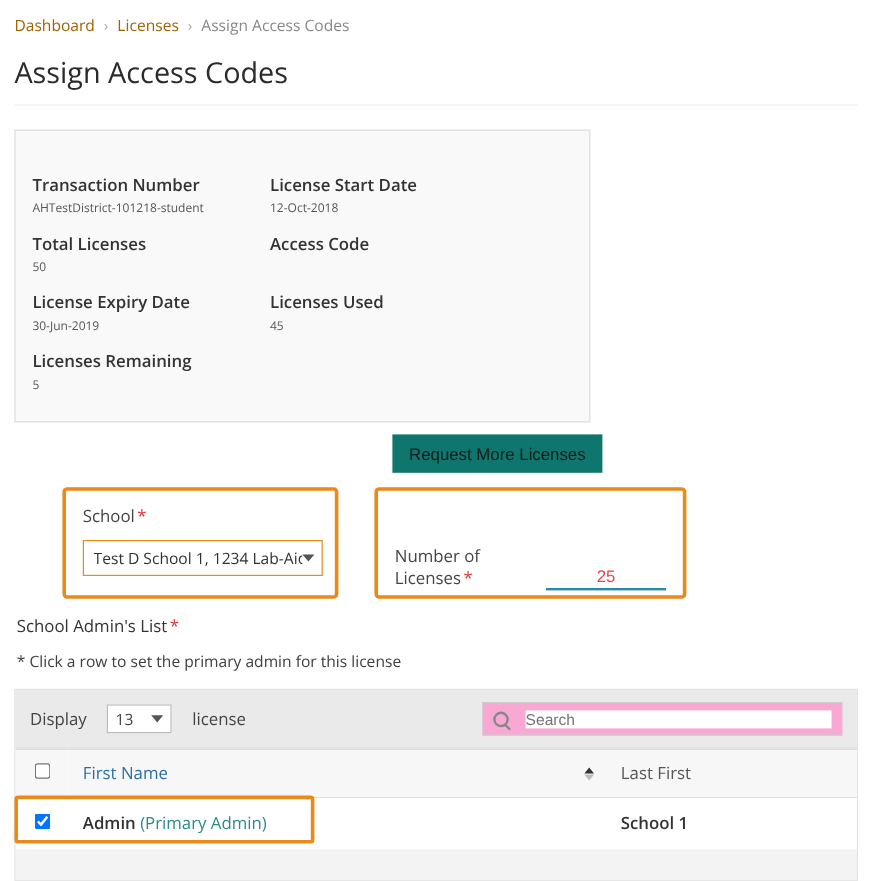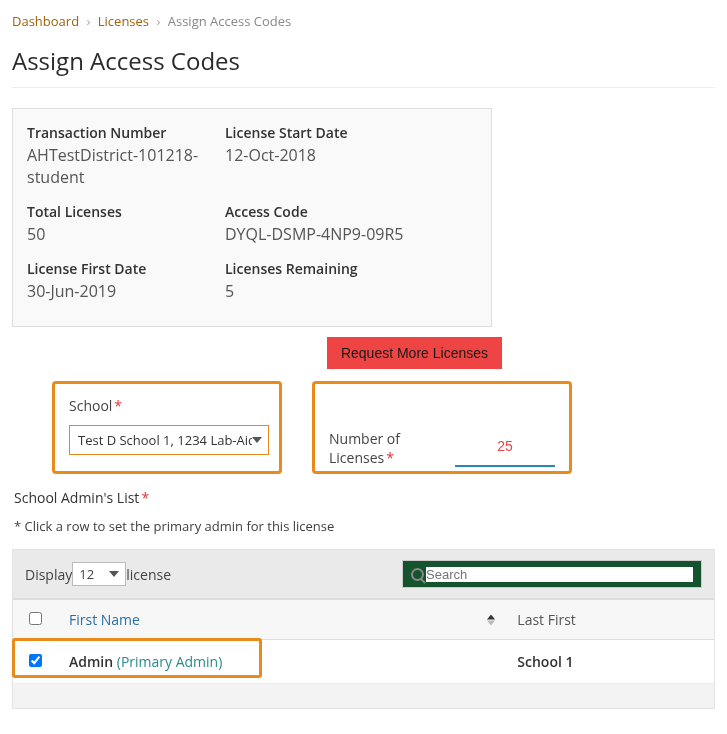--- a/index.html
+++ b/index.html
@@ -33,41 +33,42 @@
 
   .info-card {
     border: 1px solid #ddd;
     background: #f9f9f9;
     padding: 14px 14px 10px 14px;
     width: 480px;
   }
   .info-grid {
     display: flex;
     flex-wrap: wrap;
+    margin-top: 22px;
   }
   .info-item {
     width: 50%;
     padding-bottom: 14px;
   }
   .info-item.left { width: 44%; }
   .info-item.right { width: 56%; }
   .info-label {
     font-weight: 600;
     color: #333;
     font-size: 14px;
   }
   .info-value {
     color: #555;
-    font-size: 16px;
+    font-size: 10px;
     margin-top: 2px;
   }
 
   .btn-yellow {
     display: inline-block;
-    background: #ef4444;
+    background: #0f766e;
     color: #1a1a1a;
     border: none;
     padding: 8px 14px;
     font-size: 14px;
     cursor: pointer;
   }
   .req-wrap {
     width: 490px;
     text-align: right;
     margin-top: 10px;
@@ -105,21 +106,21 @@
     width: 200px;
   }
   .select-text { color:#333; font-size:13px; white-space:nowrap; overflow:hidden; }
   .caret {
     width:0; height:0;
     border-left:5px solid transparent;
     border-right:5px solid transparent;
     border-top:6px solid #555;
   }
 
-  .num-row { display:flex; gap: 18px; width:100%; }
+  .num-row { display:flex; align-items:flex-end; gap: 18px; width:100%; }
   .num-input {
     border:none;
     border-bottom: 2px solid #2b8aa8;
     width: 100px;
     text-align:center;
     font-size:14px;
     color:#ef4444;
     outline:none;
     padding-bottom:2px;
     background:transparent;
@@ -133,41 +134,41 @@
     background: #f3f3f3;
   }
   .list-toolbar {
     display:flex;
     align-items:center;
     justify-content:space-between;
     padding: 10px 12px;
     background:#eaeaea;
     border-bottom:1px solid #ddd;
   }
-  .disp-group { display:flex; align-items:center; gap:0; color:#444; }
+  .disp-group { display:flex; align-items:center; gap:17px; color:#444; }
   .disp-select {
     border:1px solid #bbb;
     background:#fff;
     height:24px;
     width:54px;
     display:flex;
     align-items:center;
     justify-content:space-between;
     padding:0 6px;
     font-size:13px;
   }
   .search-wrap {
     display:flex;
     align-items:center;
-    background:#14532d;
+    background:#f9a8d4;
     border:1px solid #ccc;
     height:28px;
     width:300px;
     padding:0 8px;
-    gap:2px;
+    gap:14px;
     color:#777;
   }
   .search-input {
     border:none; outline:none; font-size:13px; flex:1; color:#333;
   }
   .mag {
     width:13px; height:13px; border:2px solid #888; border-radius:50%;
     position:relative;
   }
   .mag::after {
@@ -255,26 +256,29 @@
       <div class="info-label">License Start Date</div>
       <div class="info-value">12-Oct-2018</div>
     </div>
 
     <div class="info-item left">
       <div class="info-label">Total Licenses</div>
       <div class="info-value">50</div>
     </div>
     <div class="info-item right">
       <div class="info-label">Access Code</div>
-      <div class="info-value">DYQL-DSMP-4NP9-09R5</div>
     </div>
 
     <div class="info-item left">
-      <div class="info-label">License First Date</div>
+      <div class="info-label">License Expiry Date</div>
       <div class="info-value">30-Jun-2019</div>
+    </div>
+    <div class="info-item right">
+      <div class="info-label">Licenses Used</div>
+      <div class="info-value">45</div>
     </div>
 
     <div class="info-item right">
       <div class="info-label">Licenses Remaining</div>
       <div class="info-value">5</div>
     </div>
   </div>
 </div>
 
 <div class="req-wrap">
@@ -306,21 +310,21 @@
   <span>School Admin's List</span><span class="req-star">*</span>
 </div>
 
 <a href="#" class="hint-link">* Click a row to set the primary admin for this license</a>
 
 <div class="list-panel">
   <div class="list-toolbar">
     <div class="disp-group">
       <span>Display</span>
       <div class="disp-select">
-        <span>12</span>
+        <span>13</span>
         <span class="caret"></span>
       </div>
       <span>license</span>
     </div>
     <div class="search-wrap">
       <span class="mag"></span>
       <input class="search-input" placeholder="Search" style="">
     </div>
   </div>
 

